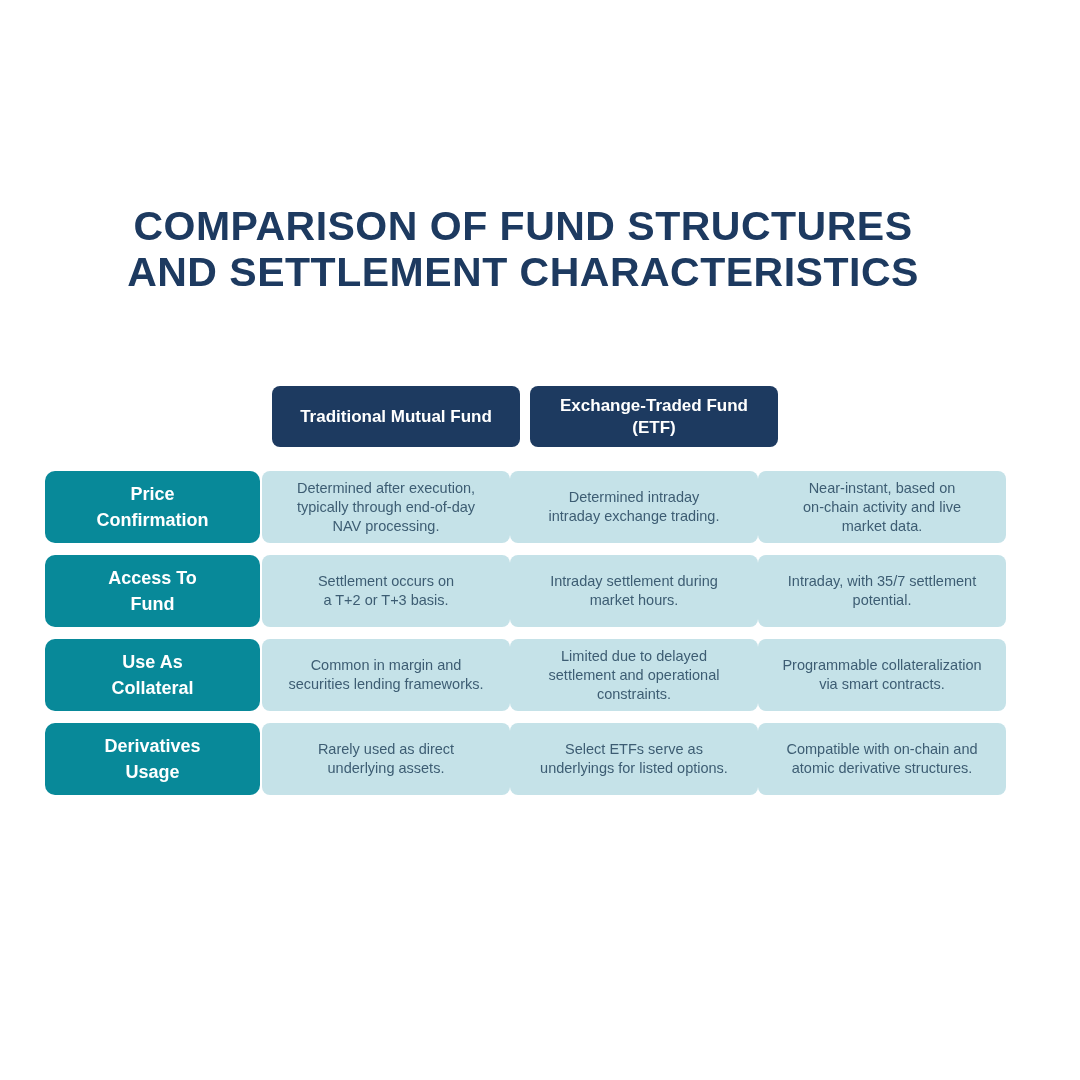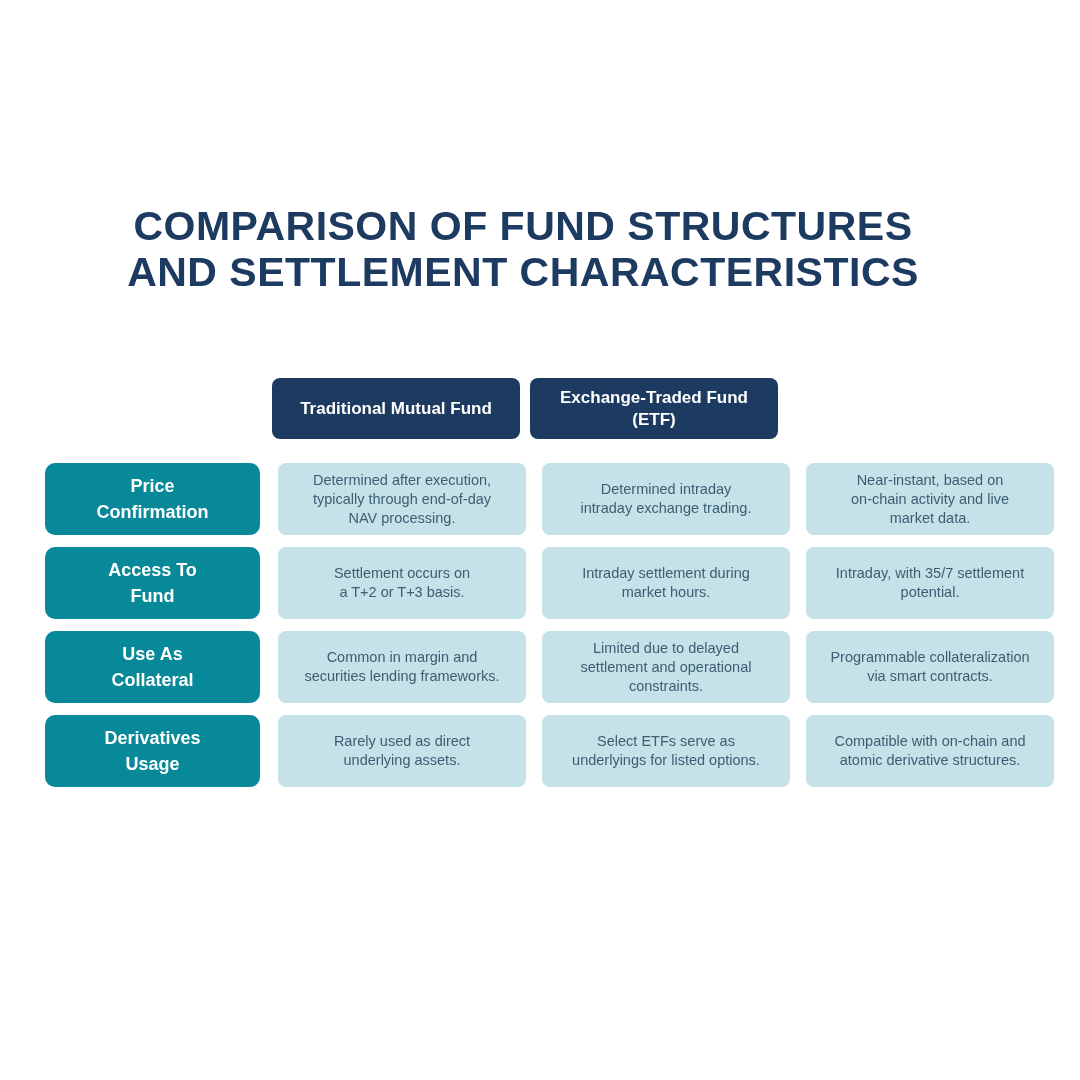--- a/index.html
+++ b/index.html
@@ -26,21 +26,21 @@
     top:203px;left:0;width:1046px;
     text-align:center;
     color:var(--navy);
     font-weight:700;
     font-size:41px;
     line-height:46px;
     letter-spacing:0.5px;
   }
   .table{
     position:absolute;
-    left:45px;top:378px;
+    left:45px;top:386px;
   }
   .head-row{
     display:flex;
     gap:10px;
     margin-left:227px;
     margin-bottom:24px;
   }
   .col-head{
     width:248px;height:61px;
     background:var(--navy);
@@ -49,21 +49,21 @@
     font-weight:700;
     font-size:17px;
     line-height:22px;
     display:flex;align-items:center;justify-content:center;
     text-align:center;
     white-space:pre-line;
     padding:0 8px;
   }
   .row{
     display:flex;
-    gap:16px;
+    gap:0;
     margin-bottom:12px;
   }
   .row-label{
     width:215px;height:72px;
     margin-right:2px;
     background:var(--teal);
     border-radius:10px;
     color:#ffffff;
     font-weight:700;
     font-size:18px;

